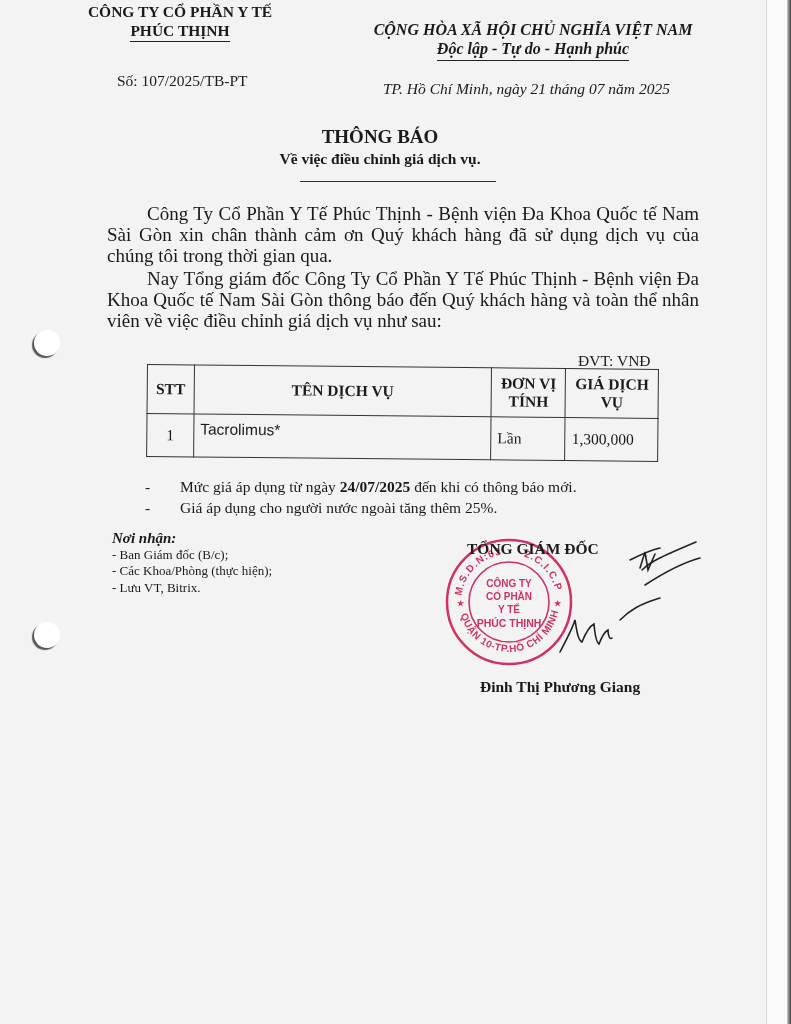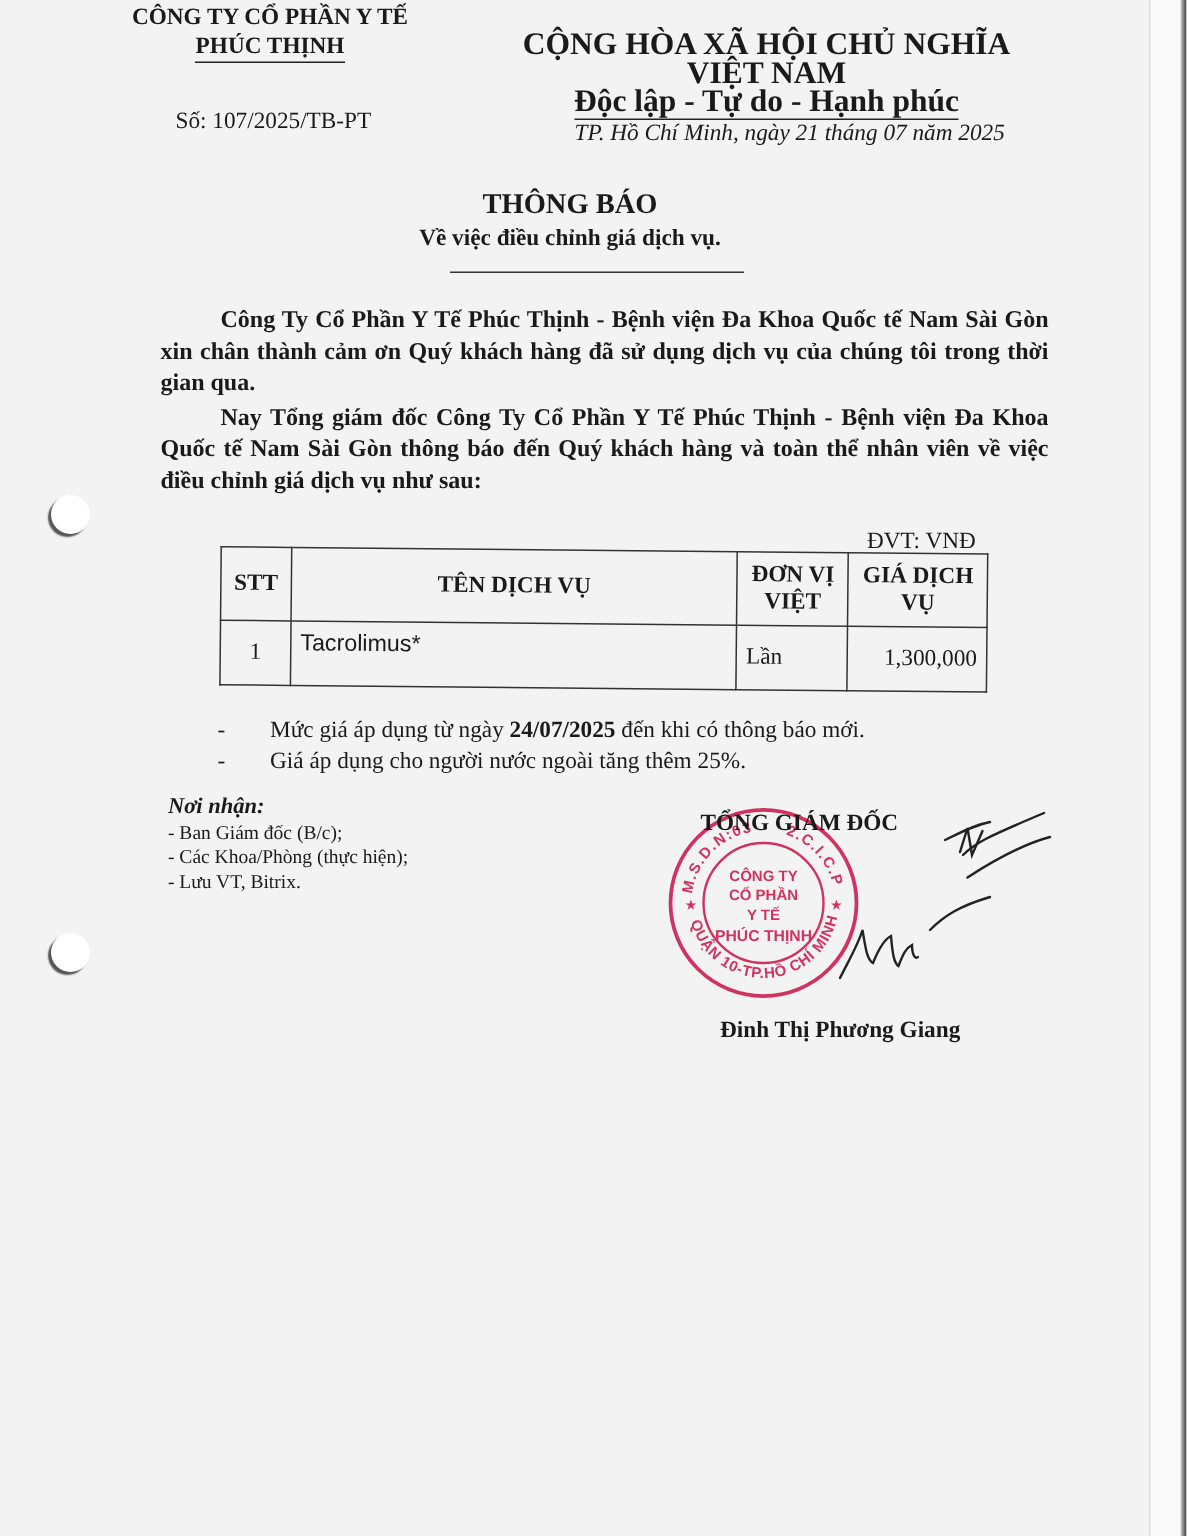--- a/index.html
+++ b/index.html
@@ -30,49 +30,49 @@
     }
     .abs { position: absolute; }
     .bold { font-weight: bold; }
     .italic { font-style: italic; }
     .center { text-align: center; }
 
     .company-block { left: 70px; top: 2px; width: 220px; font-size: 15.5px; line-height: 19px; }
     .company-block .l2 { display: inline-block; border-bottom: 1.5px solid #222; padding-bottom: 1px; }
     .docno { left: 117px; top: 72px; font-size: 15.5px; }
 
-    .nation-block { left: 331px; top: 20px; width: 360px; font-size: 21px; line-height: 19px; }
+    .nation-block { left: 353px; top: 20px; width: 360px; font-size: 16px; line-height: 19px; font-style: italic; }
     .nation-block .l2 { display: inline-block; border-bottom: 1.5px solid #222; padding-bottom: 2px; }
     .date-line { left: 383px; top: 80px; font-size: 15.5px; }
 
     .title { left: 230px; top: 126px; width: 300px; font-size: 19px; }
     .subtitle { left: 200px; top: 150px; width: 360px; font-size: 15.5px; }
     .title-rule { left: 300px; top: 181px; width: 196px; height: 0; border-top: 1.2px solid #333; }
 
-    .para { left: 107px; width: 592px; font-size: 16px; line-height: 21px; text-align: justify; font-weight: bold; }
+    .para { left: 107px; width: 592px; font-size: 19px; line-height: 21px; text-align: justify; }
     .para .indent { display: inline-block; width: 40px; }
     .p1 { top: 203px; }
     .p2 { top: 268px; }
 
     .unit { left: 578px; top: 352px; font-size: 15.5px; }
 
     table.svc {
       position: absolute; left: 147px; top: 364px; width: 512px;
       border-collapse: collapse; font-size: 15.5px;
       transform: rotate(0.55deg); transform-origin: left top;
     }
     table.svc td, table.svc th {
       border: 1.5px solid #333; padding: 2px 6px;
     }
     table.svc th { font-weight: bold; text-align: center; line-height: 18px; height: 44px; }
     table.svc td { height: 34px; }
     .c-stt { width: 34px; text-align: center; }
     .c-name { width: 290px; text-align: left; }
     .c-unit { width: 62px; text-align: left; }
-    .c-price { width: 80px; text-align: right; }
+    .c-price { width: 80px; text-align: left; }
 
     .bullets { left: 145px; top: 476px; font-size: 15.5px; line-height: 21px; }
     .bullets .row { display: flex; }
     .bullets .dash { width: 35px; }
 
     .recipients { left: 112px; top: 530px; font-size: 13px; line-height: 16.5px; }
     .recipients .hdr { font-size: 15px; font-weight: bold; font-style: italic; }
 
     .signer-title { left: 467px; top: 540px; font-size: 15.5px; font-weight: bold; }
     .signer-name { left: 480px; top: 678px; font-size: 15.5px; font-weight: bold; }
@@ -111,21 +111,21 @@
 <div class="abs para p1"><span class="indent"></span><span>Công Ty Cổ Phần Y Tế Phúc Thịnh - Bệnh viện Đa Khoa Quốc tế Nam Sài Gòn xin chân thành cảm ơn Quý khách hàng đã sử dụng dịch vụ của chúng tôi trong thời gian qua.</span></div>
 <div class="abs para p2"><span class="indent"></span><span>Nay Tổng giám đốc Công Ty Cổ Phần Y Tế Phúc Thịnh - Bệnh viện Đa Khoa Quốc tế Nam Sài Gòn thông báo đến Quý khách hàng và toàn thể nhân viên về việc điều chỉnh giá dịch vụ như sau:</span></div>
 
 <div class="abs unit">ĐVT: VNĐ</div>
 
 <table class="svc">
   <thead>
     <tr>
       <th class="c-stt">STT</th>
       <th class="c-name">TÊN DỊCH VỤ</th>
-      <th class="c-unit">ĐƠN VỊ VIỆT</th>
+      <th class="c-unit">ĐƠN VỊ TÍNH</th>
       <th class="c-price">GIÁ DỊCH VỤ</th>
     </tr>
   </thead>
   <tbody>
     <tr>
       <td class="c-stt">1</td>
       <td class="c-name" style="font-family: 'Liberation Sans', sans-serif; vertical-align: top; padding-top: 6px;">Tacrolimus*</td>
       <td class="c-unit">Lần</td>
       <td class="c-price">1,300,000</td>
     </tr>

